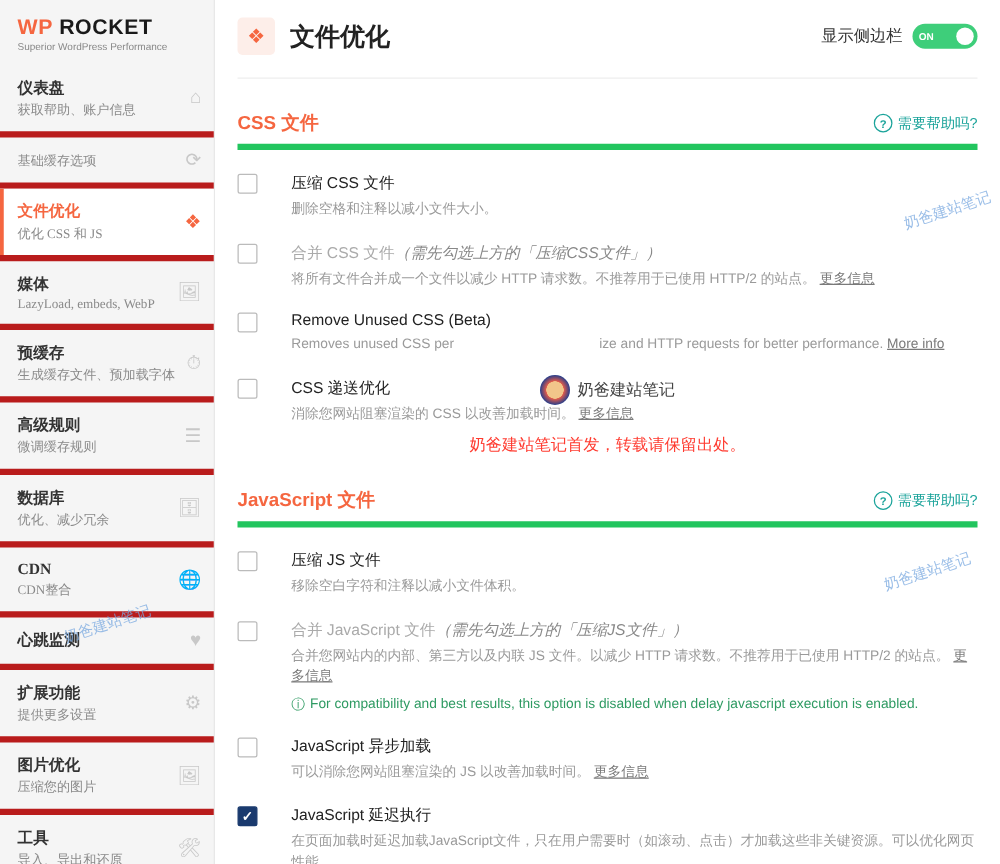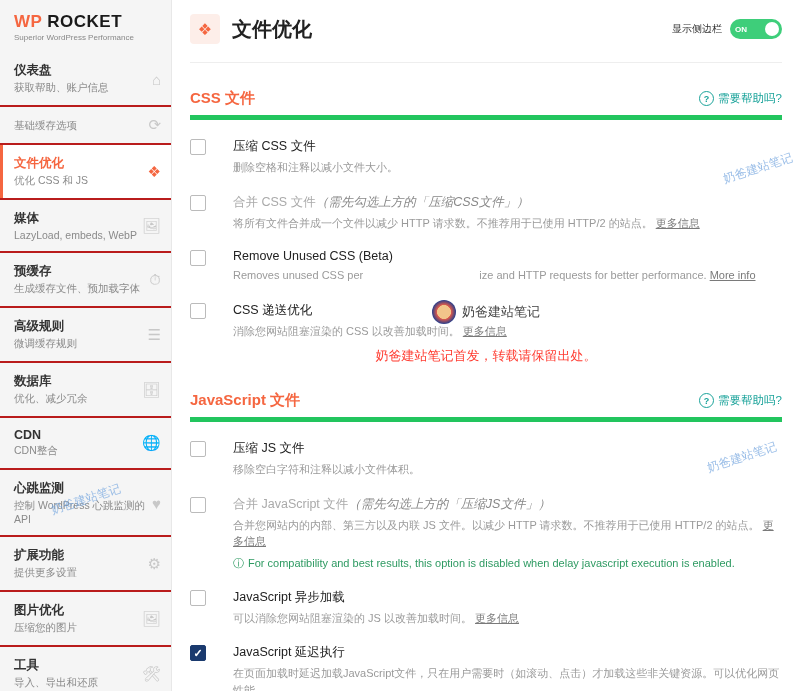--- a/index.html
+++ b/index.html
@@ -5,34 +5,34 @@
 * { margin: 0; padding: 0; box-sizing: border-box; }
 body { font-family: -apple-system, "Segoe UI", Arial, "Microsoft YaHei", sans-serif; font-size: 13px; color: #333; background: #fff; width: 800px; }
 .app { display: flex; }
 .sidebar { width: 172px; background: #f5f5f5; border-right: 1px solid #e8e8e8; }
 .logo { padding: 12px 14px 10px; }
 .logo-text { font-size: 17px; font-weight: 700; letter-spacing: 0.5px; }
 .logo-wp { color: #f56640; }
 .logo-rocket { color: #1a1a1a; }
 .logo-sub { font-size: 8px; color: #888; margin-top: 1px; }
 .nav { list-style: none; }
-.nav-item { padding: 10px 14px; border-bottom: 2px solid #b91c1c; position: relative; cursor: pointer; }
+.nav-item { padding: 10px 14px; border-bottom: 5px solid #b91c1c; position: relative; cursor: pointer; font-family: Liberation Serif, serif; }
 .nav-item.active { background: #fff; }
 .nav-item.active::before { content: ""; position: absolute; left: 0; top: 0; bottom: 0; width: 3px; background: #f56640; }
 .nav-item.active .nav-title { color: #f56640; }
 .nav-title { font-size: 12.5px; font-weight: 600; color: #333; }
 .nav-sub { font-size: 10.5px; color: #8a8a8a; margin-top: 2px; }
 .nav-icon { position: absolute; right: 10px; top: 50%; transform: translateY(-50%); color: #c8c8c8; font-size: 15px; }
 .nav-item.active .nav-icon { color: #f56640; }
 .main { flex: 1; padding: 0 18px 30px 18px; min-width: 0; }
 .page-header { display: flex; align-items: center; padding: 14px 0 18px; border-bottom: 1px solid #eee; }
 .page-header-icon { width: 30px; height: 30px; background: #fdeee9; color: #f56640; display: flex; align-items: center; justify-content: center; border-radius: 4px; margin-right: 12px; font-size: 16px; }
 .page-title { font-size: 20px; font-weight: 700; color: #222; flex: 1; }
 .sidebar-toggle-wrap { display: flex; align-items: center; gap: 8px; }
-.sidebar-toggle-label { font-size: 10px; color: #333; text-align: center; }
+.sidebar-toggle-label { font-size: 13px; color: #333; text-align: center; }
 .toggle { width: 52px; height: 20px; background: #3ece7a; border-radius: 10px; position: relative; display: flex; align-items: center; }
 .toggle-on { color: #fff; font-size: 8px; font-weight: 700; margin-left: 5px; }
 .toggle::after { content: ""; width: 14px; height: 14px; background: #fff; border-radius: 50%; position: absolute; right: 3px; }
 .section { margin-top: 26px; }
 .section-header { display: flex; align-items: center; justify-content: space-between; padding-bottom: 7px; border-bottom: 5px solid #22c55e; }
 .section-title { font-size: 15px; font-weight: 700; color: #f56640; }
 .help-link { font-size: 11.5px; color: #1aa39a; display: flex; align-items: flex-end; gap: 4px; }
 .help-link::before { content: "?"; display: inline-flex; width: 13px; height: 13px; border: 1.5px solid #1aa39a; border-radius: 50%; align-items: center; justify-content: center; font-size: 9px; font-weight: 700; }
 .option { display: flex; gap: 27px; margin-top: 18px; }
 .checkbox { width: 16px; height: 16px; border: 1.5px solid #bbb; border-radius: 2px; flex-shrink: 0; margin-top: 1px; background: #fff; cursor: pointer; }
@@ -98,21 +98,20 @@
           <div class="nav-sub">优化、减少冗余</div>
           <span class="nav-icon">🗄</span>
         </li>
         <li class="nav-item">
           <div class="nav-title">CDN</div>
           <div class="nav-sub">CDN整合</div>
           <span class="nav-icon">🌐</span>
         </li>
         <li class="nav-item">
           <div class="nav-title">心跳监测</div>
-          <div class="nav-sub">控制 WordPress 心跳监测的 API</div>
           <span class="nav-icon">♥</span>
         </li>
         <li class="nav-item">
           <div class="nav-title">扩展功能</div>
           <div class="nav-sub">提供更多设置</div>
           <span class="nav-icon">⚙</span>
         </li>
         <li class="nav-item">
           <div class="nav-title">图片优化</div>
           <div class="nav-sub">压缩您的图片</div>

